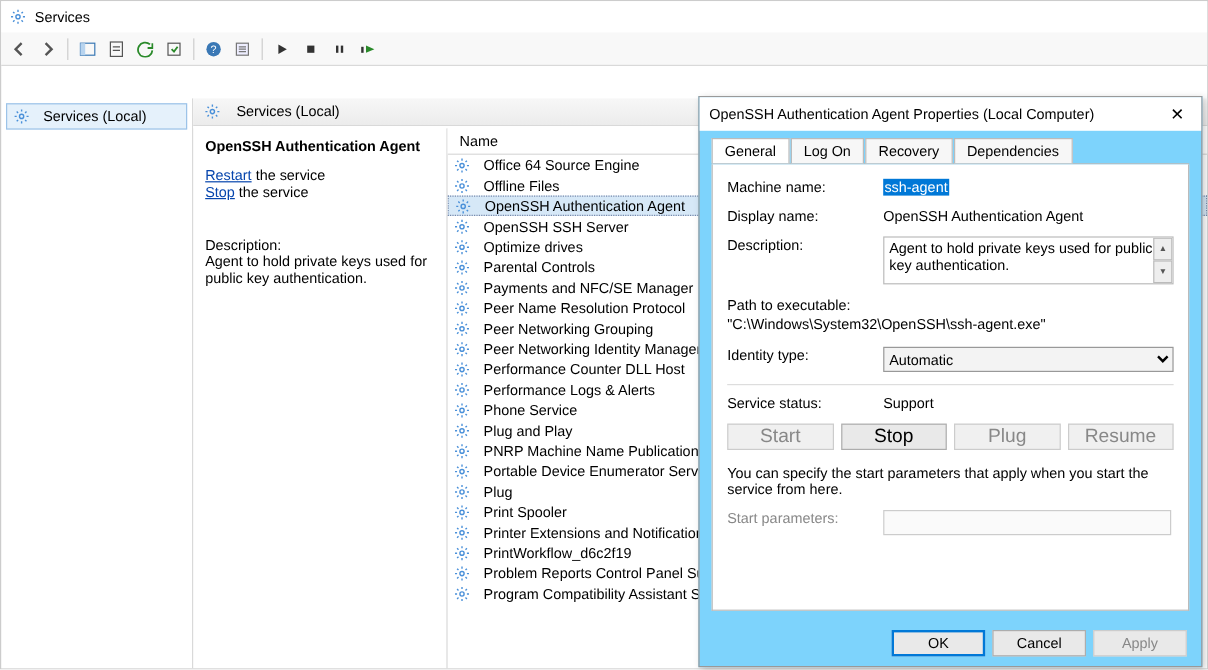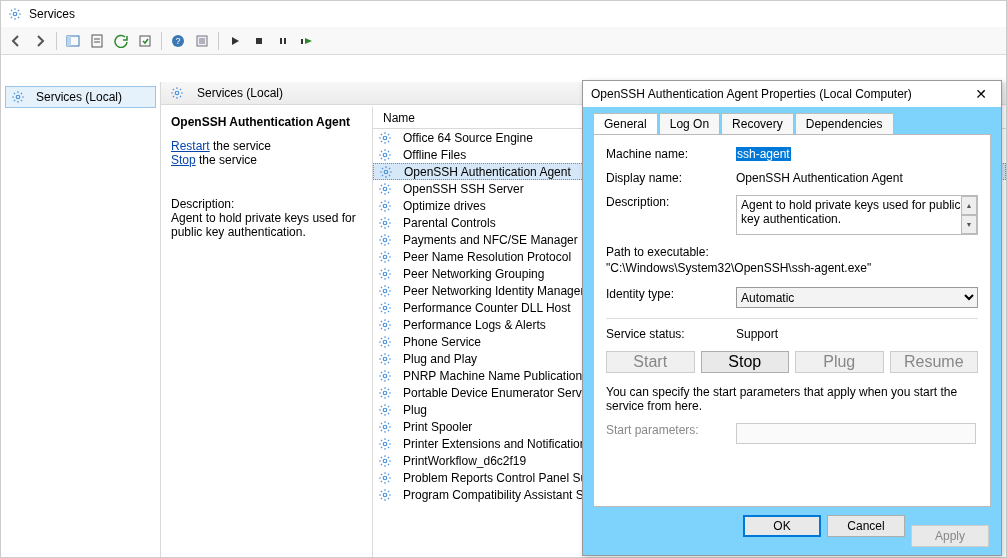--- a/index.html
+++ b/index.html
@@ -45,21 +45,21 @@
   .spin { position: absolute; right: 0; top: 0; bottom: 0; width: 16px; display: flex; flex-direction: column; }
   .spin div { flex:1; background:#eee; border:1px solid #bbb; display:flex;align-items:center;justify-content:center;font-size:7px;color:#555;}
   .dlg-select { width: 100%; height: 21px; font-size: 12px; border:1px solid #999; background:#f3f3f3;}
   .hr { border-top: 1px solid #ddd; margin: 8px 0; }
   .btnrow { display: flex; gap: 6px; margin-top: 6px; }
   .btnrow button { flex: 1; height: 22px; font-size: 16px; background: #e9e9e9; border: 1px solid #adadad; }
   .btnrow button:disabled { color: #888; background: #f0f0f0; border-color: #ccc; }
   .dlg-footer { padding: 8px 12px; display: flex; justify-content: flex-end; gap: 6px; }
   .dlg-footer button { width: 78px; height: 22px; font-size: 12px; background: #e9e9e9; border: 1px solid #adadad; }
   .dlg-footer .primary { border: 2px solid #0078d7; }
-  .dlg-footer button:disabled { color:#888; border-color:#ccc;margin-top:10px; }
+  .dlg-footer button:disabled { color:#888; border-color:#ccc; }
   input.paramfield { height: 21px; width: 240px; border:1px solid #ccc; background:#fafafa;}
   .disabled-label{color:#888;}
   .close-x { font-size: 14px; padding: 2px 6px; }
 </style>
 </head>
 <body>
 
 <div class="window">
   <div class="titlebar">
     <span class="gear-icon">

